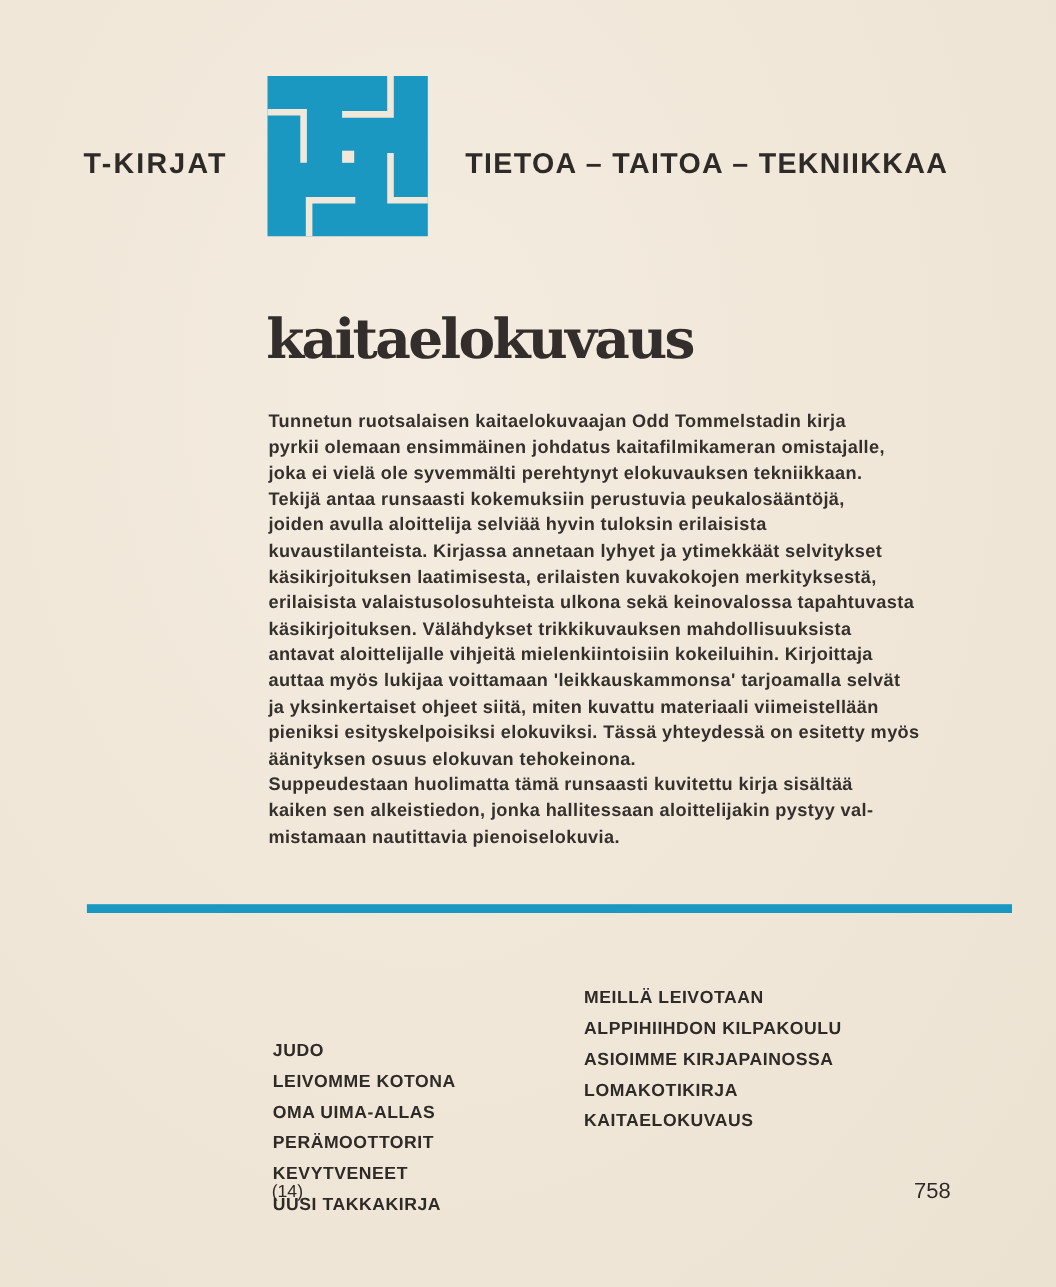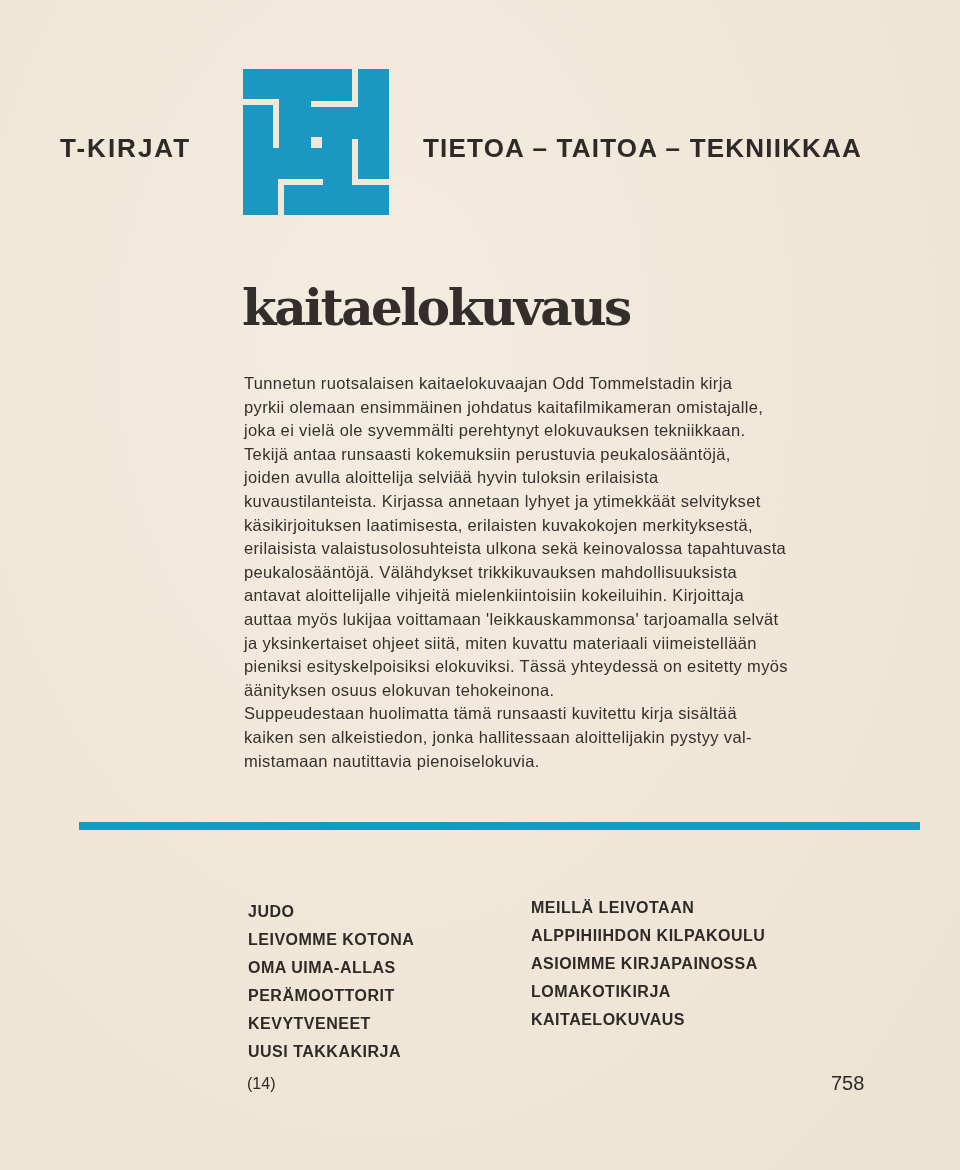--- a/index.html
+++ b/index.html
@@ -6,46 +6,46 @@
     body {
       width: 960px; height: 1170px; overflow: hidden;
       background: #f1e8da;
       color: #2e2a28;
       position: relative;
       font-family: "Liberation Sans", sans-serif;
     }
     .page { position: absolute; inset: 0;
       background: radial-gradient(ellipse at 40% 30%, #f4ece0 0%, #efe6d7 60%, #ece2d2 100%); }
     .series-left {
-      position: absolute; left: 60px; top: 133px;
+      position: absolute; left: 76px; top: 133px;
       font-size: 26px; font-weight: bold; letter-spacing: 2px; color: #2e2a28;
     }
     .logo { position: absolute; left: 243px; top: 69px; width: 146px; height: 146px; }
     .series-right {
       position: absolute; left: 423px; top: 133px;
       font-size: 26px; font-weight: bold; letter-spacing: 1.2px; color: #2e2a28;
     }
     .title {
       position: absolute; left: 242px; top: 278px;
       font-family: "DejaVu Serif", serif; font-weight: bold;
       font-size: 50px; letter-spacing: -2.5px; color: #332e2b;
     }
     .body-text {
       position: absolute; left: 244px; top: 372px; width: 640px;
       font-size: 16.5px; line-height: 23.6px; color: #35302d;
       letter-spacing: 0.35px;
     }
-    .body-text .line { display: block; white-space: nowrap; }
+    .body-text .line { display: block; white-space: nowrap; font-weight: bold; }
     .rule { position: absolute; left: 79px; top: 822px; width: 841px; height: 8px; background: #1a98c2; }
     .list-heading {
       position: absolute; left: 78px; top: 862px;
       font-size: 16px; font-weight: bold; color: #2e2a28; letter-spacing: 0.2px;
     }
     .col { position: absolute; top: 902px; font-size: 16px; font-weight: bold; color: #2e2a28; letter-spacing: 0.5px; }
-    .col-left { left: 248px; }
+    .col-left { left: 248px; margin-top: 44px; }
     .col-right { left: 531px; top: 898px; }
     .col .title-item { display: block; height: 28px; line-height: 20px; }
     .page-left { position: absolute; left: 247px; top: 1075px; font-size: 16px; color: #2e2a28; }
     .page-right { position: absolute; left: 831px; top: 1072px; font-size: 20px; color: #2e2a28; }
   </style>
 </head>
 <body>
 
 <div class="page">
 
@@ -71,21 +71,21 @@
 
   <div class="body-text">
     <span class="line">Tunnetun ruotsalaisen kaitaelokuvaajan Odd Tommelstadin kirja</span>
     <span class="line">pyrkii olemaan ensimmäinen johdatus kaitafilmikameran omistajalle,</span>
     <span class="line">joka ei vielä ole syvemmälti perehtynyt elokuvauksen tekniikkaan.</span>
     <span class="line">Tekijä antaa runsaasti kokemuksiin perustuvia peukalosääntöjä,</span>
     <span class="line">joiden avulla aloittelija selviää hyvin tuloksin erilaisista</span>
     <span class="line">kuvaustilanteista. Kirjassa annetaan lyhyet ja ytimekkäät selvitykset</span>
     <span class="line">käsikirjoituksen laatimisesta, erilaisten kuvakokojen merkityksestä,</span>
     <span class="line">erilaisista valaistusolosuhteista ulkona sekä keinovalossa tapahtuvasta</span>
-    <span class="line">peukalosääntöjä. Välähdykset trikkikuvauksen mahdollisuuksista</span>
+    <span class="line">käsikirjoituksen. Välähdykset trikkikuvauksen mahdollisuuksista</span>
     <span class="line">antavat aloittelijalle vihjeitä mielenkiintoisiin kokeiluihin. Kirjoittaja</span>
     <span class="line">auttaa myös lukijaa voittamaan 'leikkauskammonsa' tarjoamalla selvät</span>
     <span class="line">ja yksinkertaiset ohjeet siitä, miten kuvattu materiaali viimeistellään</span>
     <span class="line">pieniksi esityskelpoisiksi elokuviksi. Tässä yhteydessä on esitetty myös</span>
     <span class="line">äänityksen osuus elokuvan tehokeinona.</span>
     <span class="line">Suppeudestaan huolimatta tämä runsaasti kuvitettu kirja sisältää</span>
     <span class="line">kaiken sen alkeistiedon, jonka hallitessaan aloittelijakin pystyy val-</span>
     <span class="line">mistamaan nautittavia pienoiselokuvia.</span>
   </div>
 

